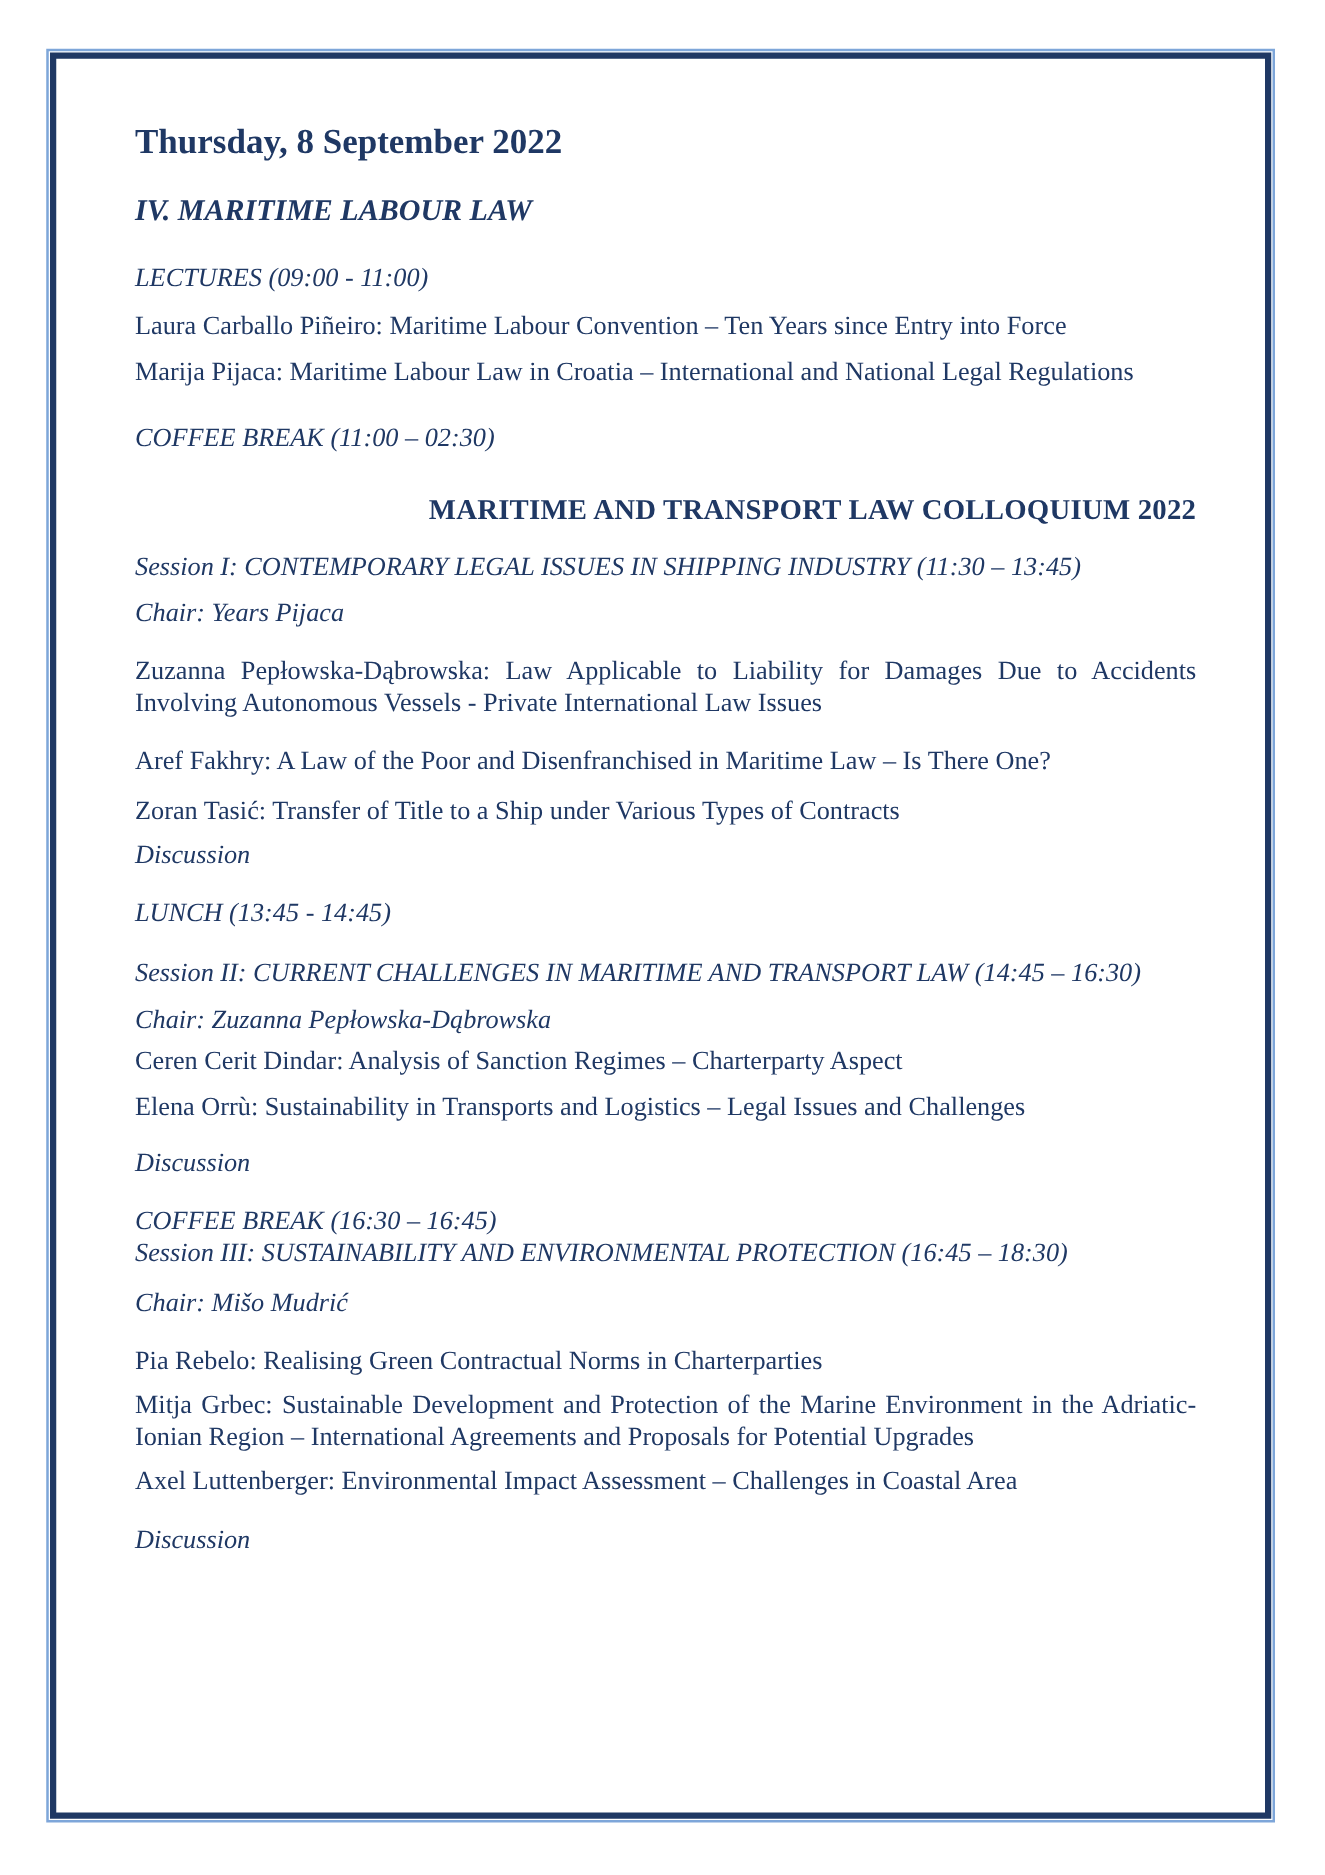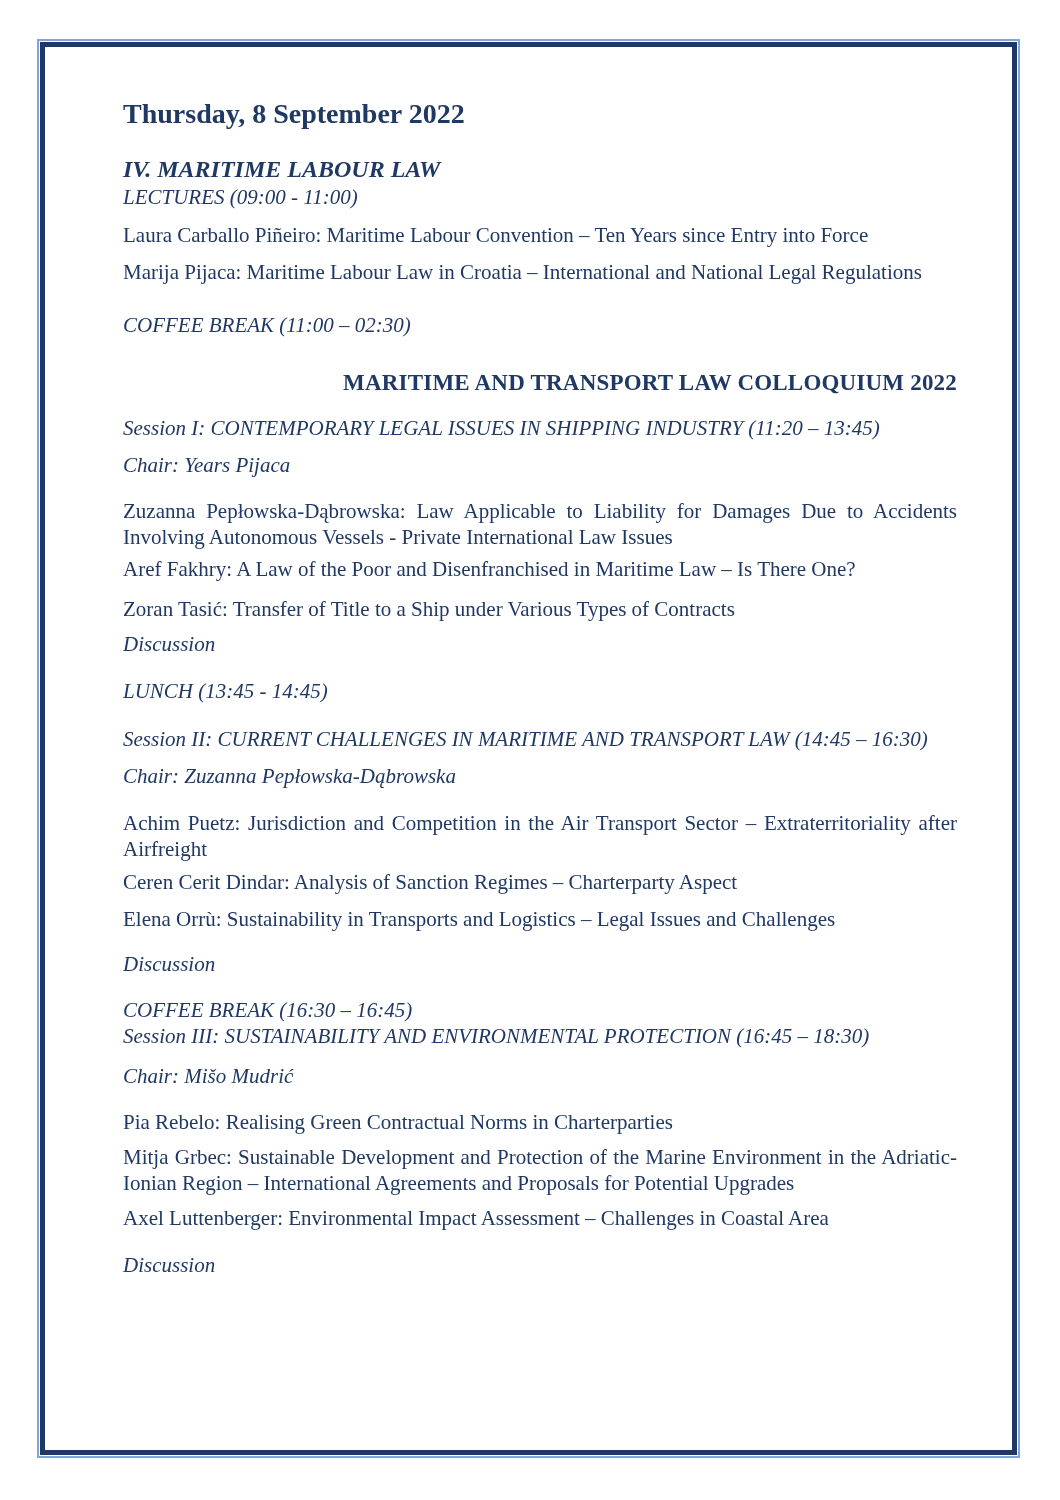--- a/index.html
+++ b/index.html
@@ -19,21 +19,20 @@
     position: absolute;
     left: 40px;
     top: 42px;
     width: 977px;
     height: 1413px;
     box-sizing: border-box;
     border: 5px solid #1f3864;
     outline: 2px solid #7ea6d9;
     outline-offset: 1px;
     background: #ffffff;
-    padding-left: 15px;
   }
   .content {
     box-sizing: border-box;
     padding: 50px 55px 0 63px;
   }
   p {
     margin: 0;
     font-size: 21px;
     line-height: 26px;
   }
@@ -61,50 +60,49 @@
 </head>
 <body>
 
 <div class="frame">
   <main class="content">
 
     <p class="h-date">Thursday, 8 September 2022</p>
 
     <p class="h-part" style="margin-top:23px">IV. MARITIME LABOUR LAW</p>
 
-    <p class="it" style="">LECTURES (09:00 - 11:00)</p>
+    <p class="it" style="margin-top:25px">LECTURES (09:00 - 11:00)</p>
 
     <p style="margin-top:12px">Laura Carballo Piñeiro: Maritime Labour Convention – Ten Years since Entry into Force</p>
 
     <p style="margin-top:11px">Marija Pijaca: Maritime Labour Law in Croatia – International and National Legal Regulations</p>
 
     <p class="it" style="margin-top:27px">COFFEE BREAK (11:00 – 02:30)</p>
 
     <p class="h-colloquium" style="margin-top:31px">MARITIME AND TRANSPORT LAW COLLOQUIUM 2022</p>
 
-    <p class="it" style="margin-top:18px">Session I: CONTEMPORARY LEGAL ISSUES IN SHIPPING INDUSTRY (11:20 – 13:45)</p>
+    <p class="it" style="margin-top:18px">Session I: CONTEMPORARY LEGAL ISSUES IN SHIPPING INDUSTRY (11:30 – 13:45)</p>
 
     <p class="it" style="margin-top:11px">Chair: Years Pijaca</p>
 
     <p class="justify" style="margin-top:20px">Zuzanna Pepłowska-Dąbrowska: Law Applicable to Liability for Damages Due to Accidents Involving Autonomous Vessels - Private International Law Issues</p>
 
-    <p style="margin-top:6px">Aref Fakhry: A Law of the Poor and Disenfranchised in Maritime Law – Is There One?</p>
+    <p style="margin-top:20px">Aref Fakhry: A Law of the Poor and Disenfranchised in Maritime Law – Is There One?</p>
 
     <p style="margin-top:14px">Zoran Tasić: Transfer of Title to a Ship under Various Types of Contracts</p>
 
 
     <p class="it" style="margin-top:9px">Discussion</p>
 
     <p class="it" style="margin-top:21px">LUNCH (13:45 - 14:45)</p>
 
     <p class="it" style="margin-top:22px">Session II: CURRENT CHALLENGES IN MARITIME AND TRANSPORT LAW (14:45 – 16:30)</p>
 
     <p class="it" style="margin-top:11px">Chair: Zuzanna Pepłowska-Dąbrowska</p>
 
-    <p class="justify" style="margin-top:21px">Achim Puetz: Jurisdiction and Competition in the Air Transport Sector – Extraterritoriality after Airfreight</p>
 
     <p style="margin-top:7px">Ceren Cerit Dindar: Analysis of Sanction Regimes – Charterparty Aspect</p>
 
     <p style="margin-top:11px">Elena Orrù: Sustainability in Transports and Logistics – Legal Issues and Challenges</p>
 
     <p class="it" style="margin-top:19px">Discussion</p>
 
     <p class="it" style="margin-top:20px">COFFEE BREAK (16:30 – 16:45)</p>
 
     <p class="it" style="">Session III: SUSTAINABILITY AND ENVIRONMENTAL PROTECTION (16:45 – 18:30)</p>

